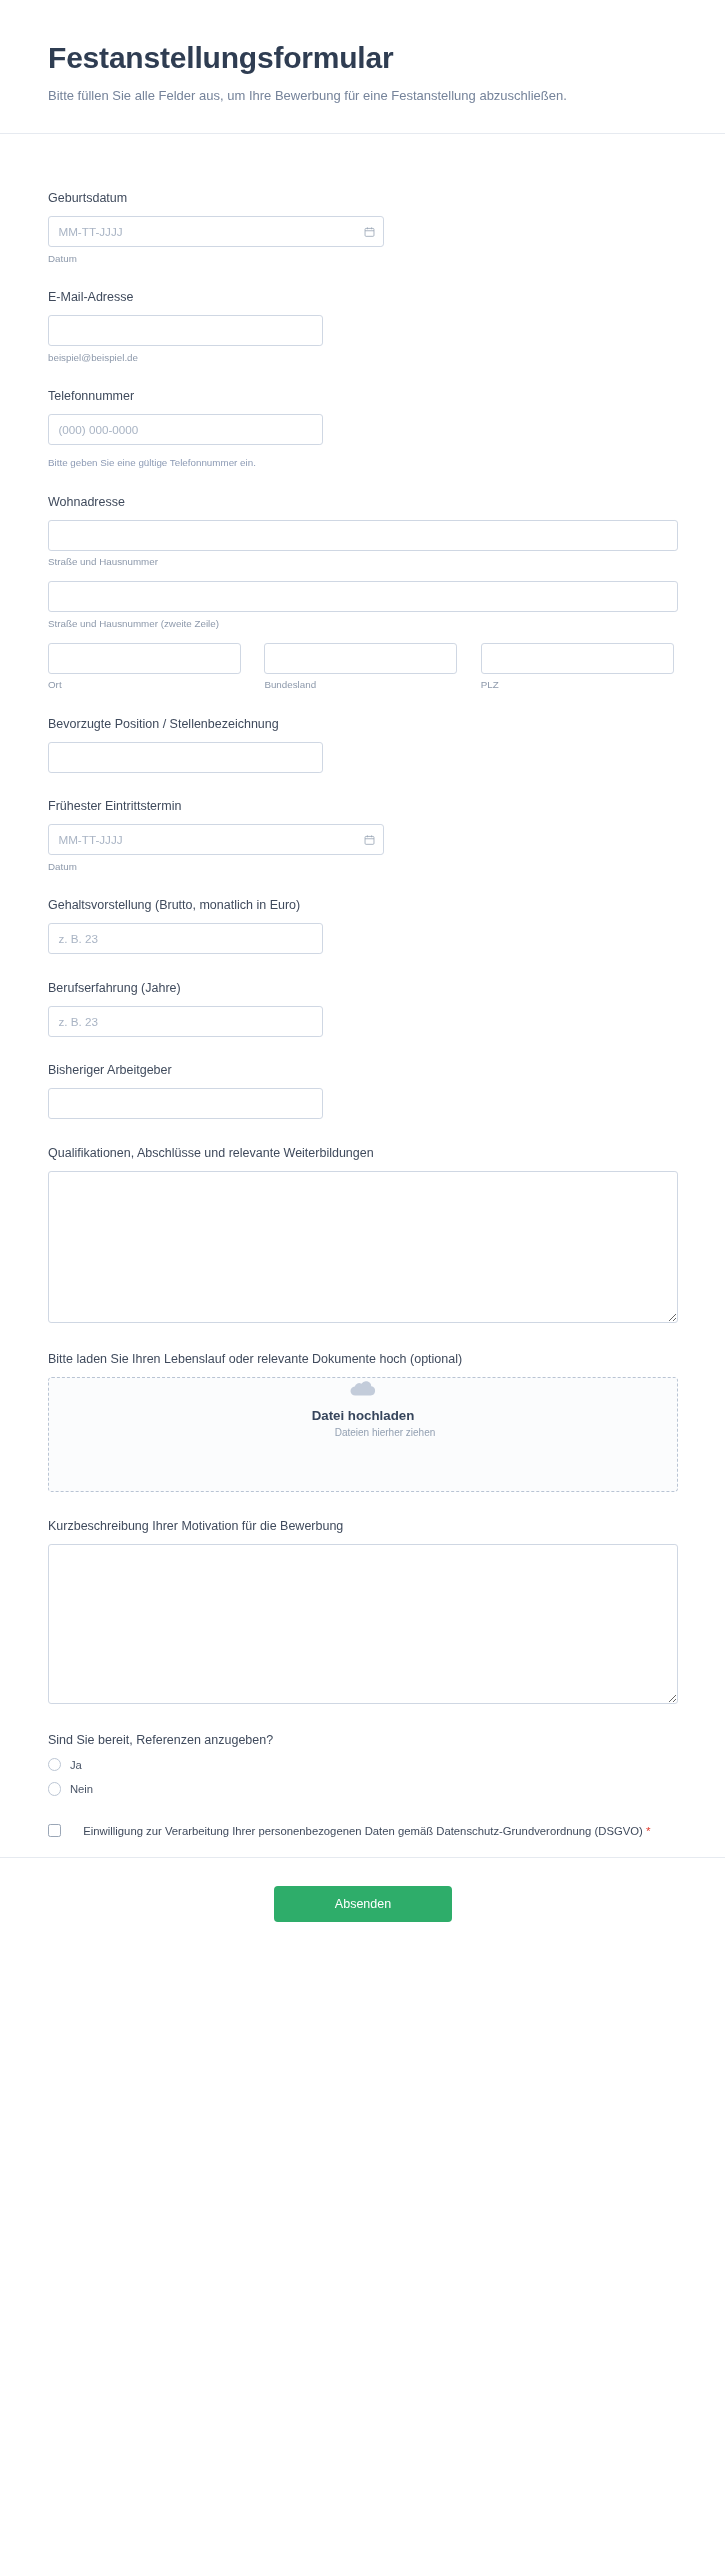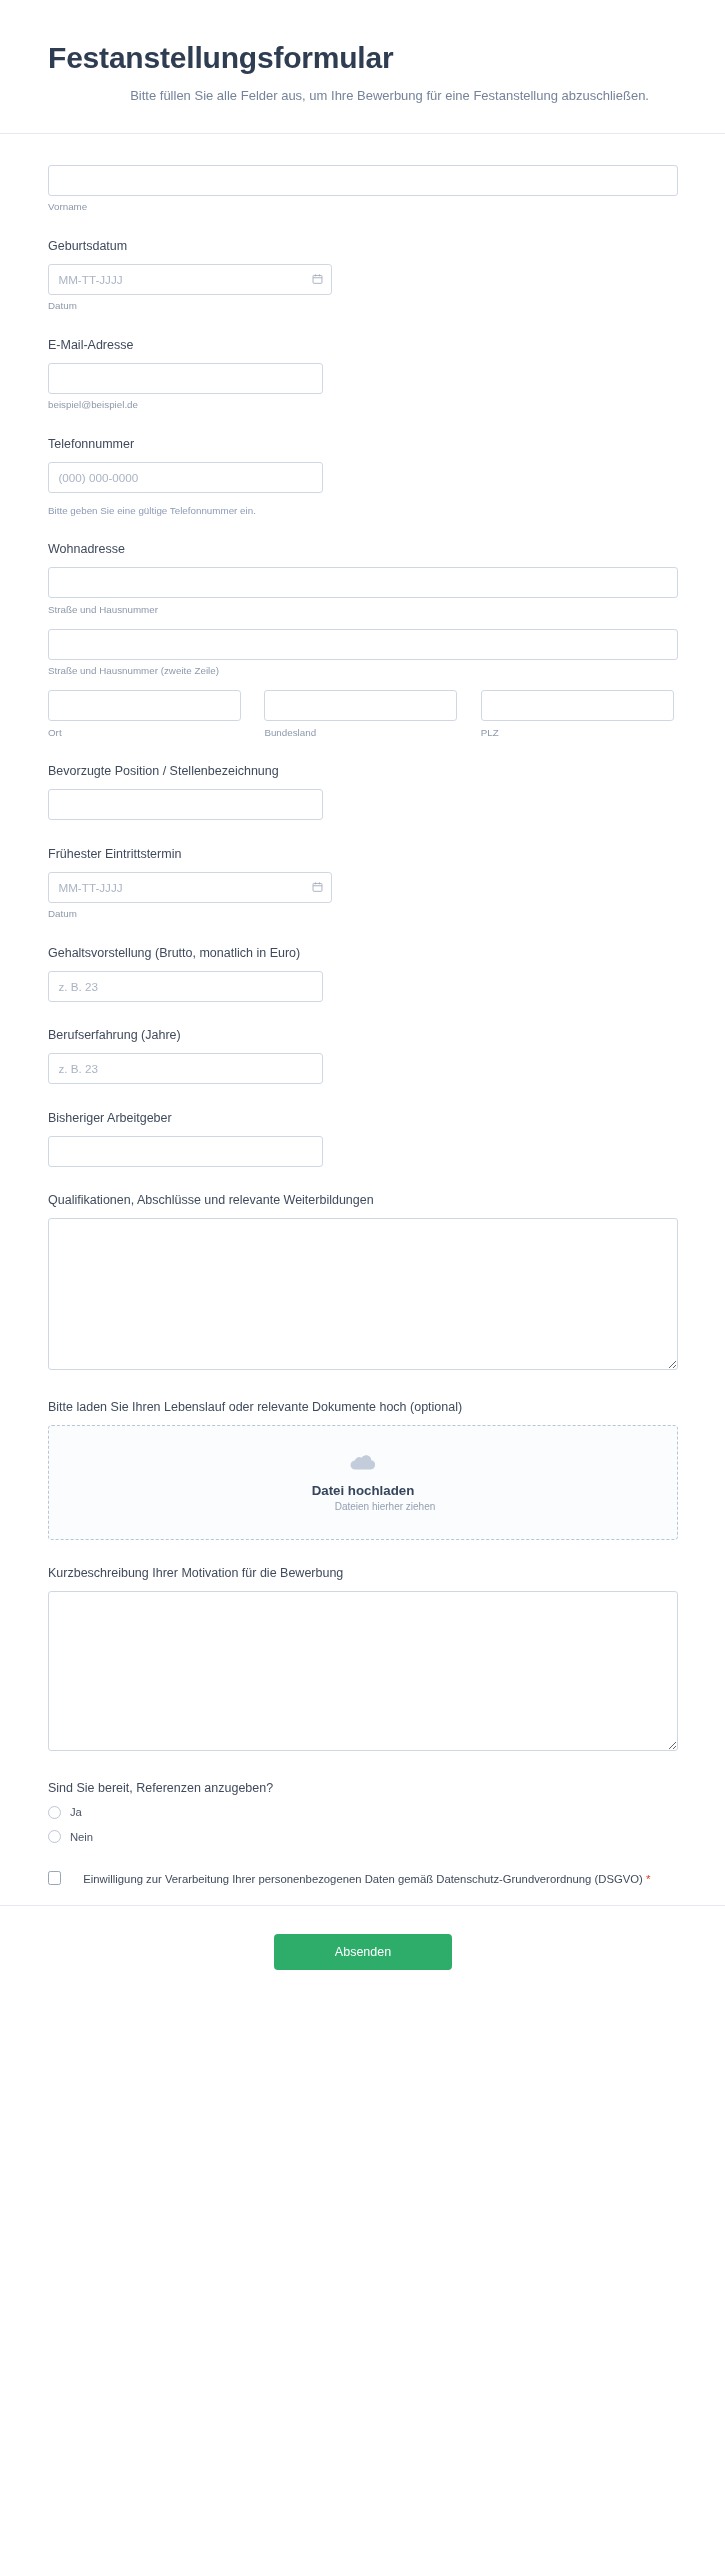--- a/index.html
+++ b/index.html
@@ -35,21 +35,20 @@
     margin: 0 0 11px 0;
     letter-spacing: -0.2px;
   }
   .form-subtitle {
     font-size: 13px;
     line-height: 1.55;
     color: #75839a;
     margin: 0;
     max-width: 601px;
     font-weight: normal;
-    text-align: right;
   }
 
   
   .form-body {
     padding: 31px 48px 0 48px;
   }
 
   .field-block {
     margin-bottom: 26.5px;
   }
@@ -103,21 +102,21 @@
   .col {
     flex: 1 1 0;
     min-width: 0;
   }
 
   .w-half { width: 275px; max-width: 306px; }
 
   
   .date-wrap {
     position: relative;
-    width: 284px;
+    width: 336px;
   }
   .date-wrap input { padding-right: 26.5px; }
   .cal-icon {
     position: absolute;
     right: 8.6px;
     top: 50%;
     transform: translateY(-50%);
     width: 11px;
     height: 11px;
     color: #9aa6b6;
@@ -133,21 +132,21 @@
 
   
   .upload-zone {
     border: 0.8px dashed #b9c4d4;
     border-radius: 3.9px;
     background: #fbfcfd;
     height: 115px;
     display: flex;
     flex-direction: column;
     align-items: center;
-    justify-content: center;
+    justify-content: flex-start;
     gap: 3.1px;
     cursor: pointer;
   }
   .upload-icon {
     color: #c3ccda;
     margin-bottom: 6.2px;
     line-height: 0;
   }
   .upload-title {
     font-size: 13.3px;
@@ -234,24 +233,20 @@
 
   <div class="form-header">
     <h1 class="form-title">Festanstellungsformular</h1>
     <p class="form-subtitle">Bitte füllen Sie alle Felder aus, um Ihre Bewerbung für eine Festanstellung abzuschließen.</p>
   </div>
 
   <div class="form-body">
 
     <div class="field-block">
       <div class="row">
-        <div class="col">
-          <input type="text" placeholder="" style="">
-          <span class="hint">Vorname</span>
-        </div>
       </div>
     </div>
 
     <div class="field-block">
       <span class="field-label">Geburtsdatum</span>
       <div class="date-wrap">
         <input type="text" placeholder="MM-TT-JJJJ" style="">
         <span class="cal-icon">
           <svg viewBox="0 0 16 16" width="11" height="11" fill="none" stroke="currentColor" stroke-width="1.2">
             <rect x="1.5" y="2.8" width="13" height="11.5" rx="1.5"></rect>

